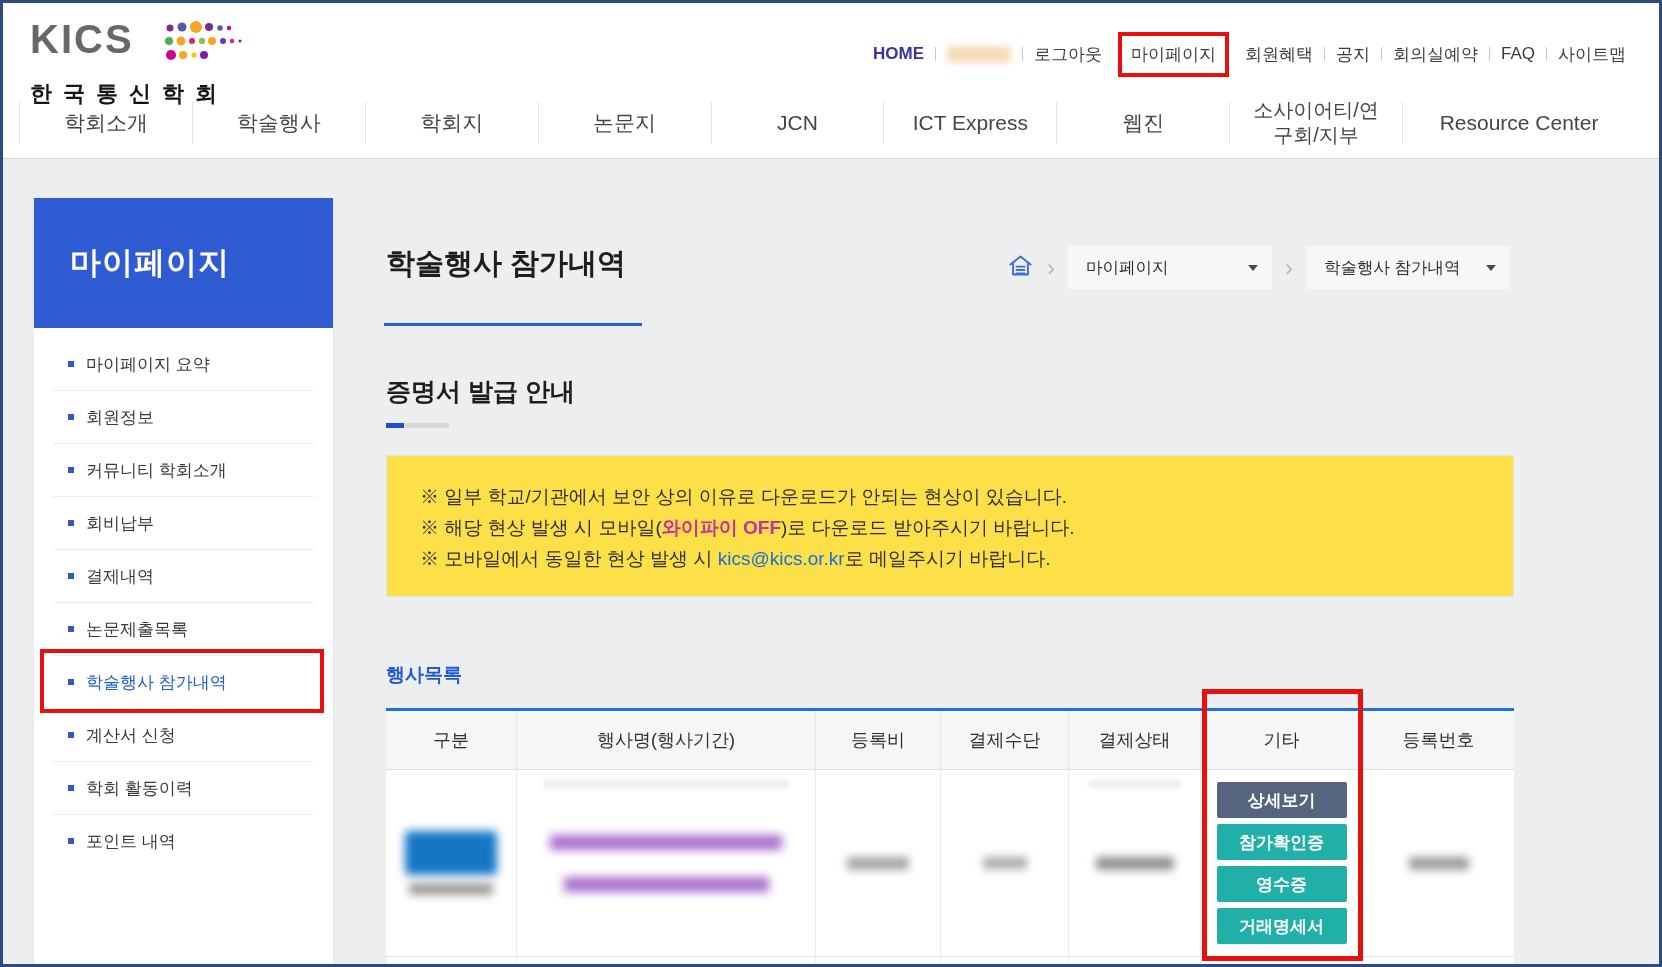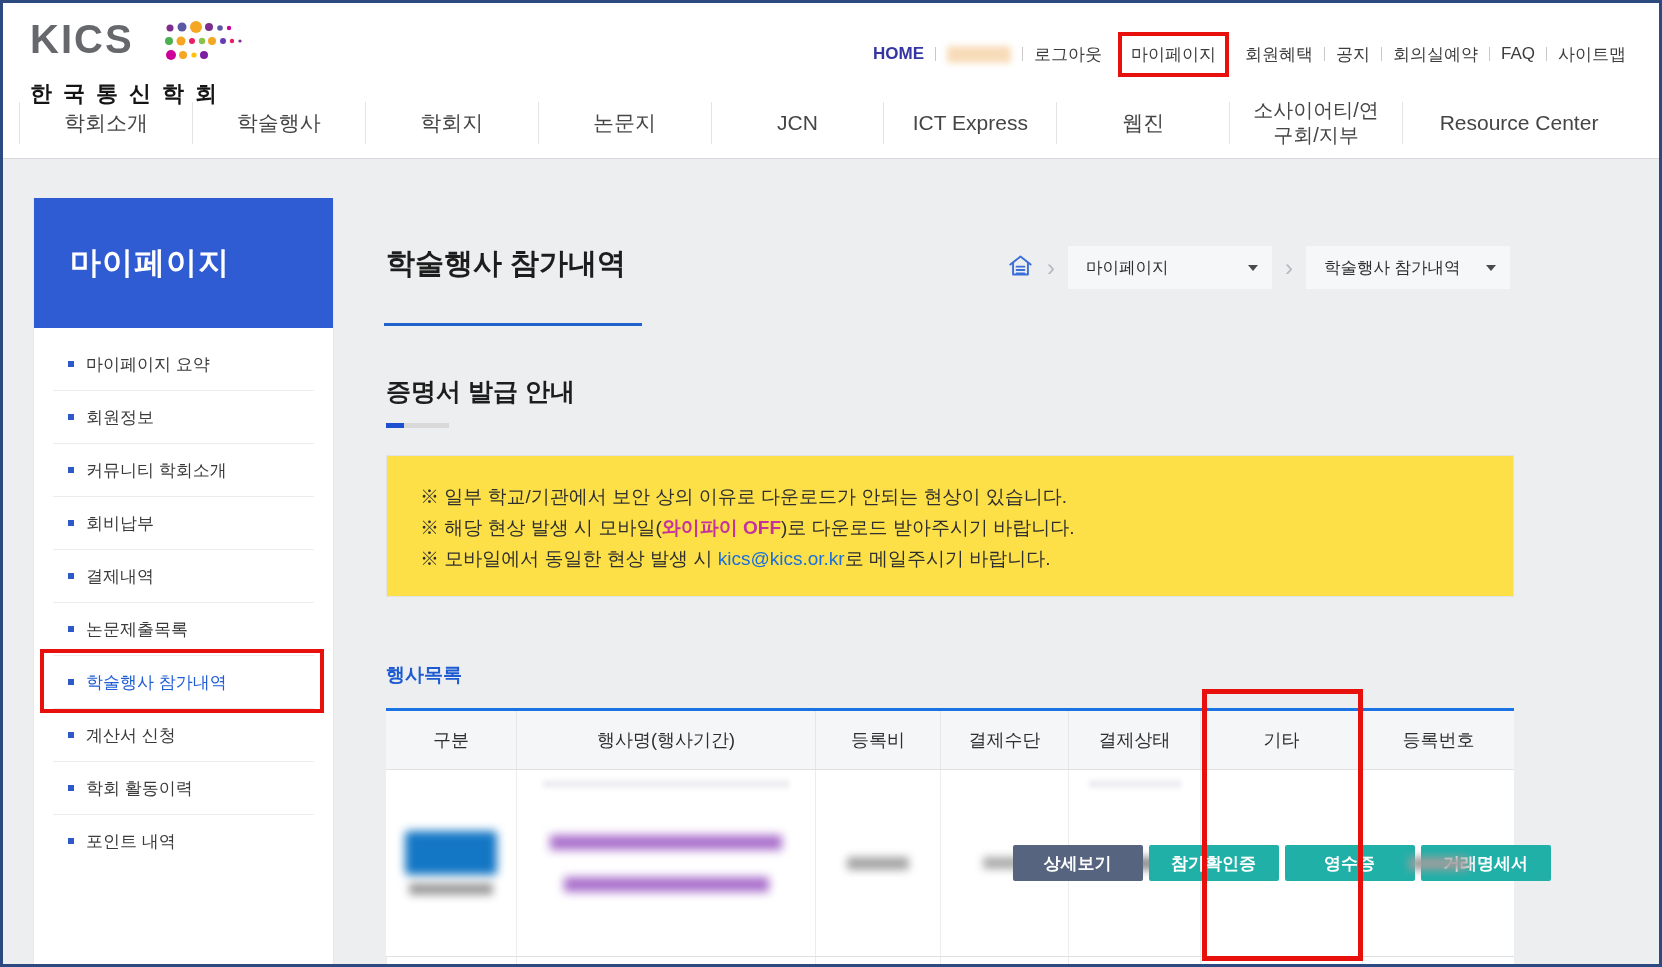--- a/index.html
+++ b/index.html
@@ -67,21 +67,21 @@
   .blob-under{width:84px;height:12px;background:#9c9c9c;margin-top:8px;}
   .blob-purple1{width:232px;height:15px;background:#aa70cc;filter:blur(5px);}
   .blob-purple2{width:205px;height:15px;background:#aa70cc;filter:blur(5px);margin-top:27px;}
   .blob-faint{position:absolute;top:10px;left:50%;transform:translateX(-50%);height:8px;background:#efedf1;filter:blur(2px);}
   .w246{width:246px;} .w92{width:92px;}
   .blob-fee{width:62px;height:13px;background:#a5a5a5;}
   .blob-method{width:44px;height:12px;background:#ababab;}
   .blob-status{width:78px;height:13px;background:#8f8f8f;}
   .blob-regno{width:60px;height:13px;background:#9c9c9c;}
   
-  .btn-stack{display:flex;flex-direction:row;gap:6px;}
+  .btn-stack{display:flex;flex-direction:column;gap:6px;}
   .act-btn{width:130px;height:36px;display:flex;align-items:center;justify-content:center;color:#fff;font-size:17px;font-weight:bold;border:none;border-radius:2px;cursor:pointer;}
   .btn-detail{background:#566480;}
   .btn-teal{background:#21b0a8;}
   .red-box-table{position:absolute;left:1199px;top:686px;width:161px;height:272px;border:5px solid #e8100c;box-sizing:border-box;pointer-events:none;}
 </style>
 </head>
 <body>
 
 <div class="screen">
 

